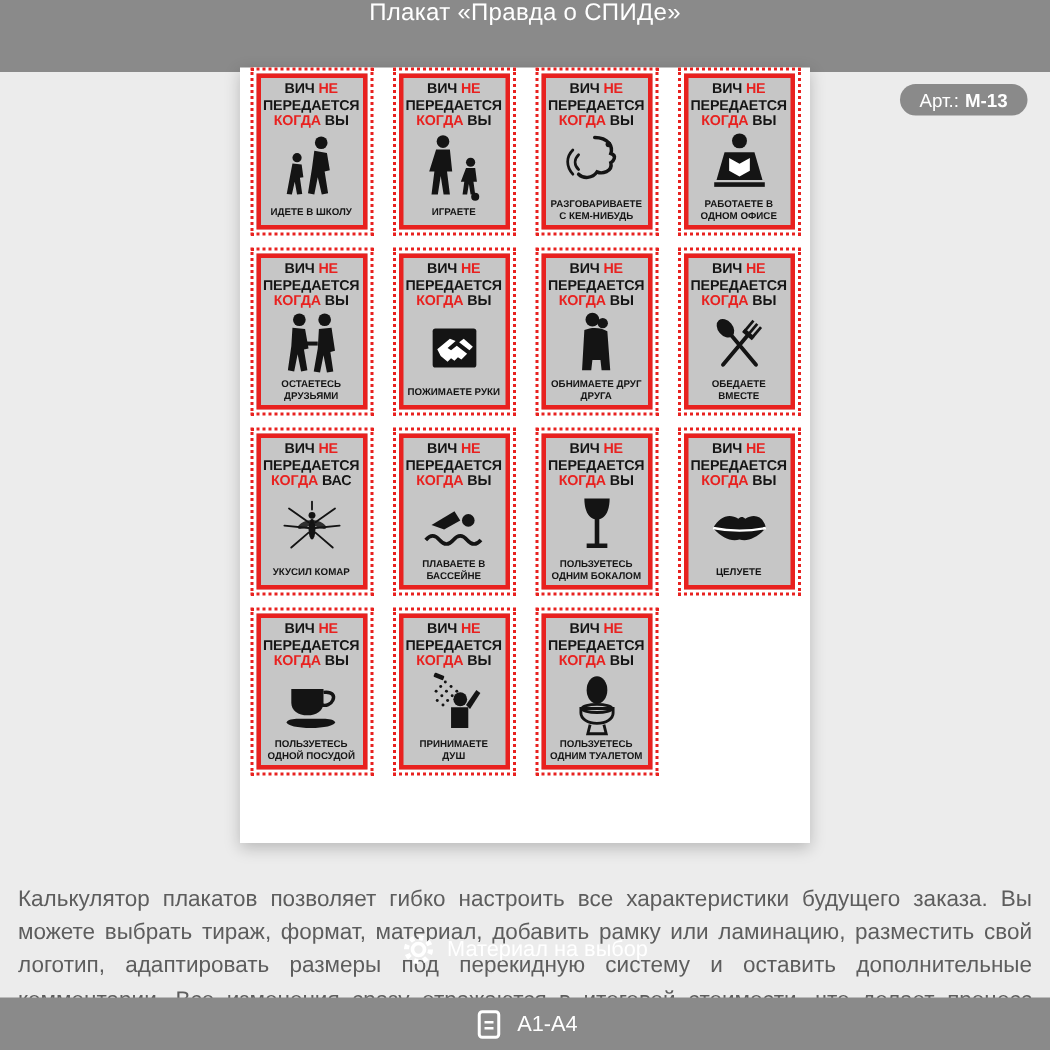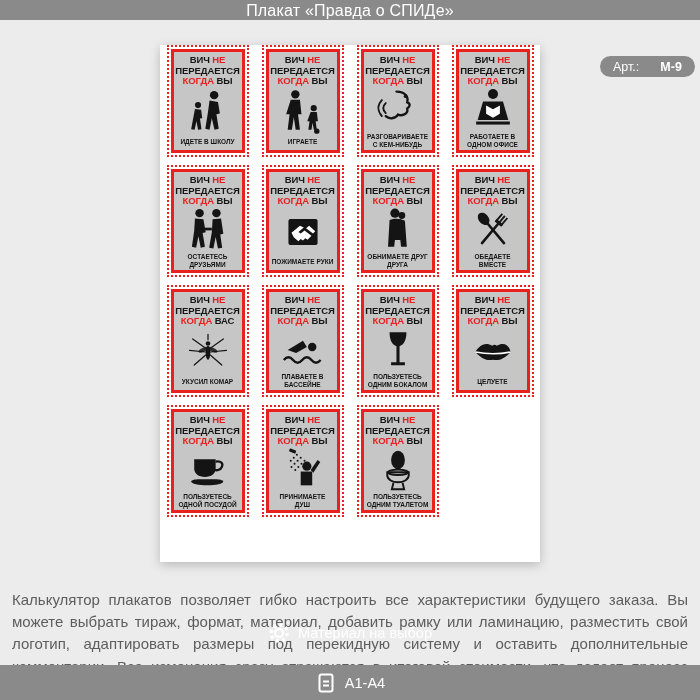--- a/index.html
+++ b/index.html
@@ -3,35 +3,35 @@
 <meta charset="utf-8">
 <style>
   html,body{margin:0;padding:0;}
   body{
     width:700px;height:700px;position:relative;overflow:hidden;
     background:#ececec;
     font-family:"Liberation Sans","DejaVu Sans",sans-serif;
     -webkit-font-smoothing:antialiased;
   }
   .topbar{
-    position:absolute;top:0;left:0;width:700px;height:20px;
-    background:#8a8a8a;color:#fff;display:flex;align-items:flex-end;justify-content:center;
+    position:absolute;top:0;left:0;width:700px;height:48px;
+    background:#8a8a8a;color:#fff;display:flex;align-items:flex-start;justify-content:center;
     font-size:16px;letter-spacing:.2px;
   }
   .bottombar{
     position:absolute;bottom:0;left:0;width:700px;height:35px;
     background:#8a8a8a;color:#fff;display:flex;align-items:center;justify-content:center;
     gap:28px;font-size:14.5px;flex-direction:column;
   }
   .foot-item{display:flex;align-items:center;gap:8px;}
   .foot-item svg{display:block;}
   .art-badge{
     position:absolute;left:600px;top:56px;height:21px;padding:0 13px;
     background:#8a8a8a;color:#fff;border-radius:11px;
-    display:flex;align-items:center;gap:21px;font-size:12.5px;white-space:nowrap;
+    display:flex;align-items:center;gap:4px;font-size:12.5px;white-space:nowrap;
   }
   .art-badge b{font-weight:700;}
   .poster{
     position:absolute;left:160px;top:45px;width:380px;height:517px;
     background:#ffffff;box-shadow:0 3px 10px rgba(0,0,0,.22);
   }
   .stamp-grid{
     display:grid;
     grid-template-columns:repeat(4,82px);
     grid-auto-rows:112px;
@@ -192,21 +192,21 @@
     </symbol>
   </defs>
 </svg>
 
 <div class="topbar">
   <span>Плакат «Правда о СПИДе»</span>
 </div>
 
 <div class="art-badge">
   <span>Арт.:</span>
-  <b>М-9</b>
+  <b>М-13</b>
 </div>
 
 <div class="poster">
   <div class="stamp-grid" id="stamp-grid">
     <div class="stamp">
     <div class="stamp-frame">
       <div class="s-head">
         <div><span>ВИЧ</span> <span class="red">НЕ</span></div>
         <div>ПЕРЕДАЕТСЯ</div>
         <div><span class="red">КОГДА</span> <span>ВЫ</span></div>

